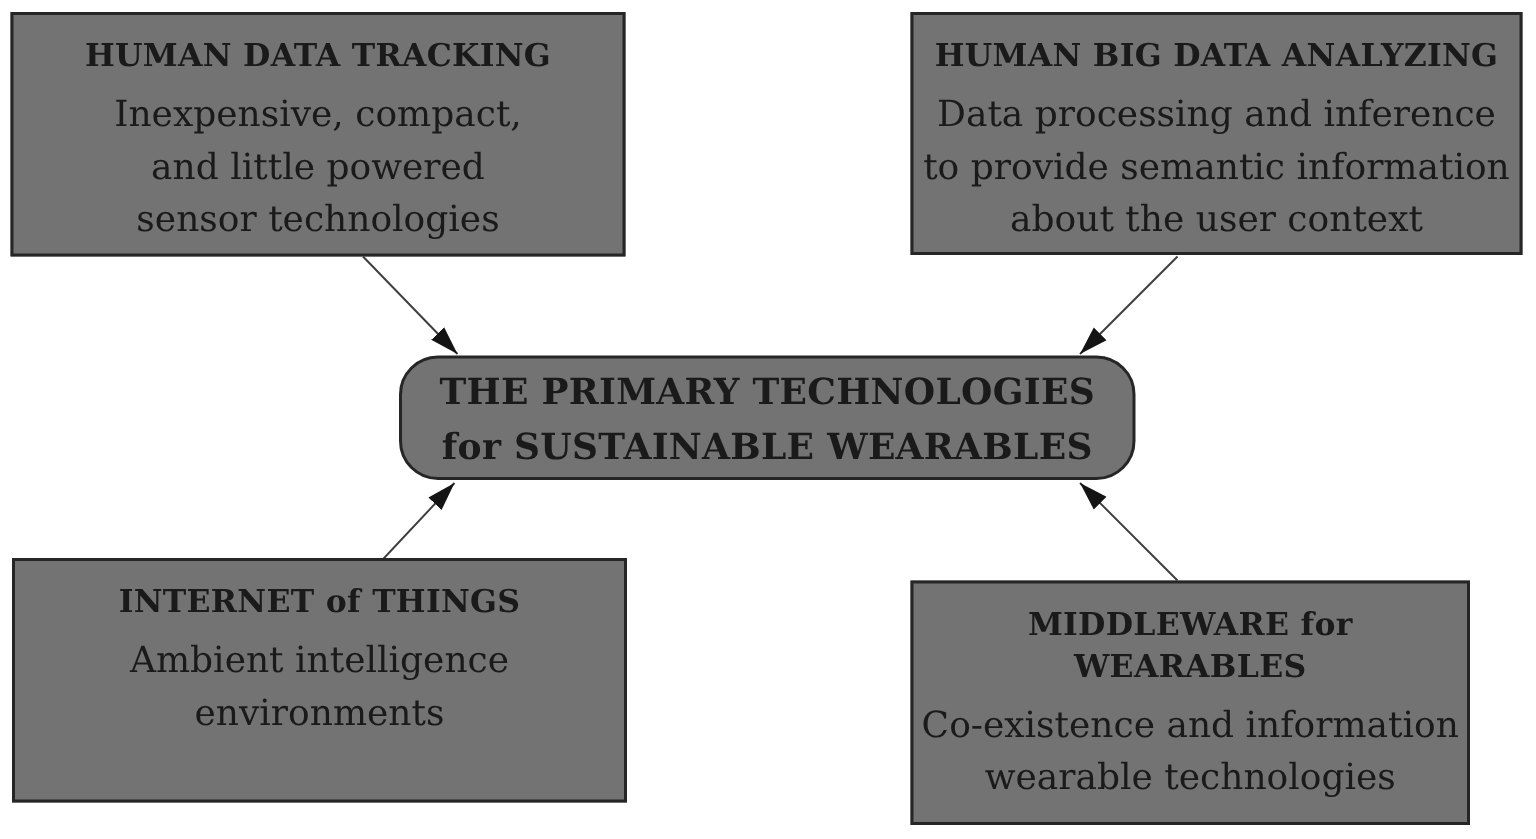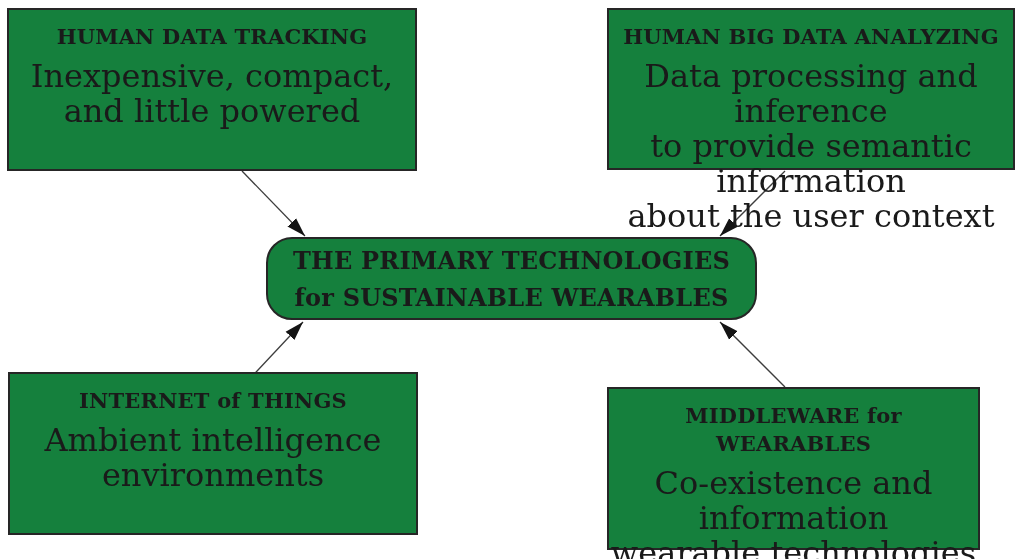--- a/index.html
+++ b/index.html
@@ -10,33 +10,33 @@
   }
   .canvas {
     position: relative;
     width: 1024px;
     height: 559px;
     background: #ffffff;
     overflow: hidden;
   }
   .node {
     position: absolute;
-    background: #15803d;
+    background: #737373;
     border: 2px solid #262626;
     text-align: center;
   }
   .corner-box .box-title {
     font-weight: bold;
     font-size: 21px;
     line-height: 28px;
     margin-top: 13px;
     letter-spacing: 0.2px;
   }
   .corner-box .box-body {
-    font-size: 32px;
+    font-size: 24px;
     line-height: 35px;
     margin-top: 8px;
   }
   .box-tl { left: 7px;   top: 8px;   width: 410px; height: 163px; }
   .box-tr { left: 607px; top: 8px;   width: 408px; height: 162px; }
   .box-bl { left: 8px;   top: 372px; width: 410px; height: 163px; }
   .box-br { left: 607px; top: 387px; width: 373px; height: 163px; }
   .box-center {
     left: 266px; top: 237px; width: 491px; height: 83px;
     display: flex;
@@ -78,20 +78,21 @@
     <line x1="785" y1="171" x2="720" y2="236" marker-end="url(#ah)"></line>
     <line x1="242" y1="387" x2="303" y2="322" marker-end="url(#ah)"></line>
     <line x1="785" y1="387" x2="720" y2="322" marker-end="url(#ah)"></line>
   </svg>
 
   <div class="node corner-box box-tl">
     <div class="box-title">HUMAN DATA TRACKING</div>
     <div class="box-body">
       <div>Inexpensive, compact,</div>
       <div>and little powered</div>
+      <div>sensor technologies</div>
     </div>
   </div>
 
   <div class="node corner-box box-tr">
     <div class="box-title">HUMAN BIG DATA ANALYZING</div>
     <div class="box-body">
       <div>Data processing and inference</div>
       <div>to provide semantic information</div>
       <div>about the user context</div>
     </div>

